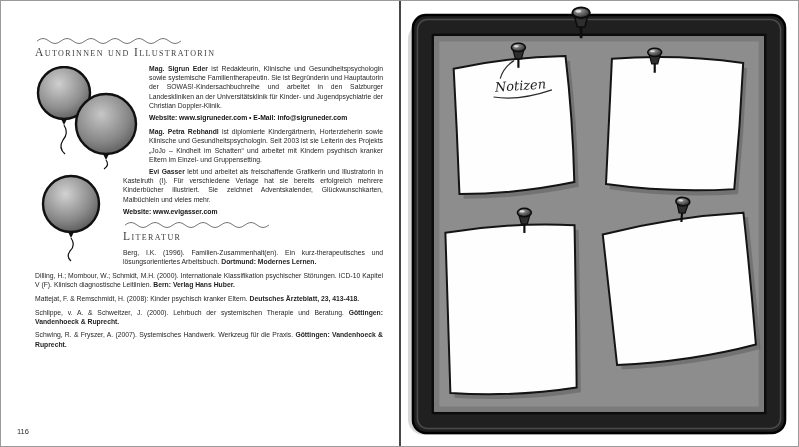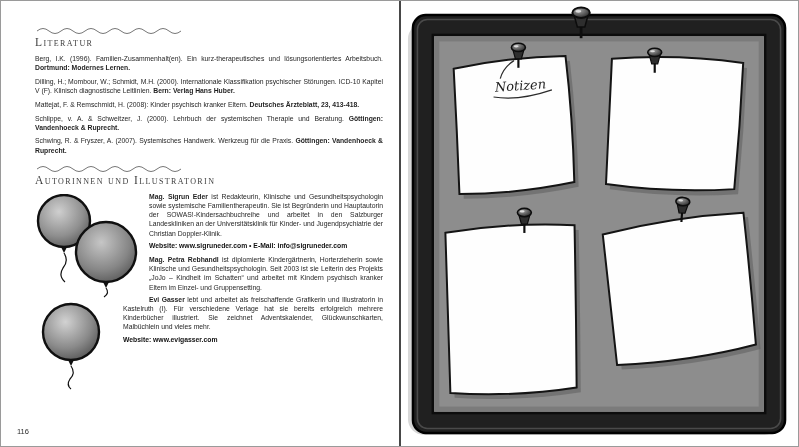--- a/index.html
+++ b/index.html
@@ -44,35 +44,20 @@
     font-size:7.5px; color:#2d2d2d;margin-top:44px;
   }
   .board-svg { display:block; width:100%; height:100%; }
 </style>
 </head>
 <body>
 
 <div class="spread">
 
   <div class="page page-left">
-
-    <div class="section">
-      <div class="ornament">
-        <svg width="150" height="7" viewBox="0 0 150 7">
-            <path d="M2,4 q6,-5 12,0 t12,0 t12,0 t12,0 t12,0 t12,0 t12,0 t12,0 t12,0 t12,0 t12,0 t12,0" stroke="#777" stroke-width="1" fill="none"></path>
-          </svg>
-      </div>
-      <h2 class="section-heading">Literatur</h2>
-
-      <p class="entry"><span>Berg, I.K. (1996). Familien-Zusammenhalt(en). Ein kurz-therapeutisches und lösungsorientiertes Arbeitsbuch. </span><b>Dortmund: Modernes Lernen.</b></p>
-      <p class="entry"><span>Dilling, H.; Mombour, W.; Schmidt, M.H. (2000). Internationale Klassifikation psychischer Störungen. ICD-10 Kapitel V (F). Klinisch diagnostische Leitlinien. </span><b>Bern: Verlag Hans Huber.</b></p>
-      <p class="entry"><span>Mattejat, F. &amp; Remschmidt, H. (2008): Kinder psychisch kranker Eltern. </span><b>Deutsches Ärzteblatt, 23, 413-418.</b></p>
-      <p class="entry"><span>Schlippe, v. A. &amp; Schweitzer, J. (2000). Lehrbuch der systemischen Therapie und Beratung. </span><b>Göttingen: Vandenhoeck &amp; Ruprecht.</b></p>
-      <p class="entry"><span>Schwing, R. &amp; Fryszer, A. (2007). Systemisches Handwerk. Werkzeug für die Praxis. </span><b>Göttingen: Vandenhoeck &amp; Ruprecht.</b></p>
-    </div>
 
     <div class="section authors">
       <div class="ornament">
         <svg width="150" height="7" viewBox="0 0 150 7">
             <path d="M2,4 q6,-5 12,0 t12,0 t12,0 t12,0 t12,0 t12,0 t12,0 t12,0 t12,0 t12,0 t12,0 t12,0" stroke="#777" stroke-width="1" fill="none"></path>
           </svg>
       </div>
       <h2 class="section-heading">Autorinnen und Illustratorin</h2>
 
       <div class="bio-flow">
@@ -125,20 +110,35 @@
             </g>
           </svg>
         </div>
 
         <p class="bio"><b>Evi Gasser</b><span> lebt und arbeitet als freischaffende Grafikerin und Illustratorin in Kastelruth (I). Für verschiedene Verlage hat sie bereits erfolgreich mehrere Kinderbücher illustriert. Sie zeichnet Adventskalender, Glückwunschkarten, Malbüchlein und vieles mehr.</span></p>
         <p class="bio-contact">Website: www.evigasser.com</p>
 
       </div>
     </div>
 
+    <div class="section">
+      <div class="ornament">
+        <svg width="150" height="7" viewBox="0 0 150 7">
+            <path d="M2,4 q6,-5 12,0 t12,0 t12,0 t12,0 t12,0 t12,0 t12,0 t12,0 t12,0 t12,0 t12,0 t12,0" stroke="#777" stroke-width="1" fill="none"></path>
+          </svg>
+      </div>
+      <h2 class="section-heading">Literatur</h2>
+
+      <p class="entry"><span>Berg, I.K. (1996). Familien-Zusammenhalt(en). Ein kurz-therapeutisches und lösungsorientiertes Arbeitsbuch. </span><b>Dortmund: Modernes Lernen.</b></p>
+      <p class="entry"><span>Dilling, H.; Mombour, W.; Schmidt, M.H. (2000). Internationale Klassifikation psychischer Störungen. ICD-10 Kapitel V (F). Klinisch diagnostische Leitlinien. </span><b>Bern: Verlag Hans Huber.</b></p>
+      <p class="entry"><span>Mattejat, F. &amp; Remschmidt, H. (2008): Kinder psychisch kranker Eltern. </span><b>Deutsches Ärzteblatt, 23, 413-418.</b></p>
+      <p class="entry"><span>Schlippe, v. A. &amp; Schweitzer, J. (2000). Lehrbuch der systemischen Therapie und Beratung. </span><b>Göttingen: Vandenhoeck &amp; Ruprecht.</b></p>
+      <p class="entry"><span>Schwing, R. &amp; Fryszer, A. (2007). Systemisches Handwerk. Werkzeug für die Praxis. </span><b>Göttingen: Vandenhoeck &amp; Ruprecht.</b></p>
+    </div>
+
     <div class="page-number">116</div>
   </div>
 
   <div class="page page-right">
     <svg class="board-svg" viewBox="0 0 399 447">
       <defs>
         <radialGradient id="pinGrad" cx="35%" cy="28%" r="85%">
           <stop offset="0" stop-color="#a5a5a5"></stop>
             <stop offset="1" stop-color="#1c1c1c"></stop>
         </radialGradient>

